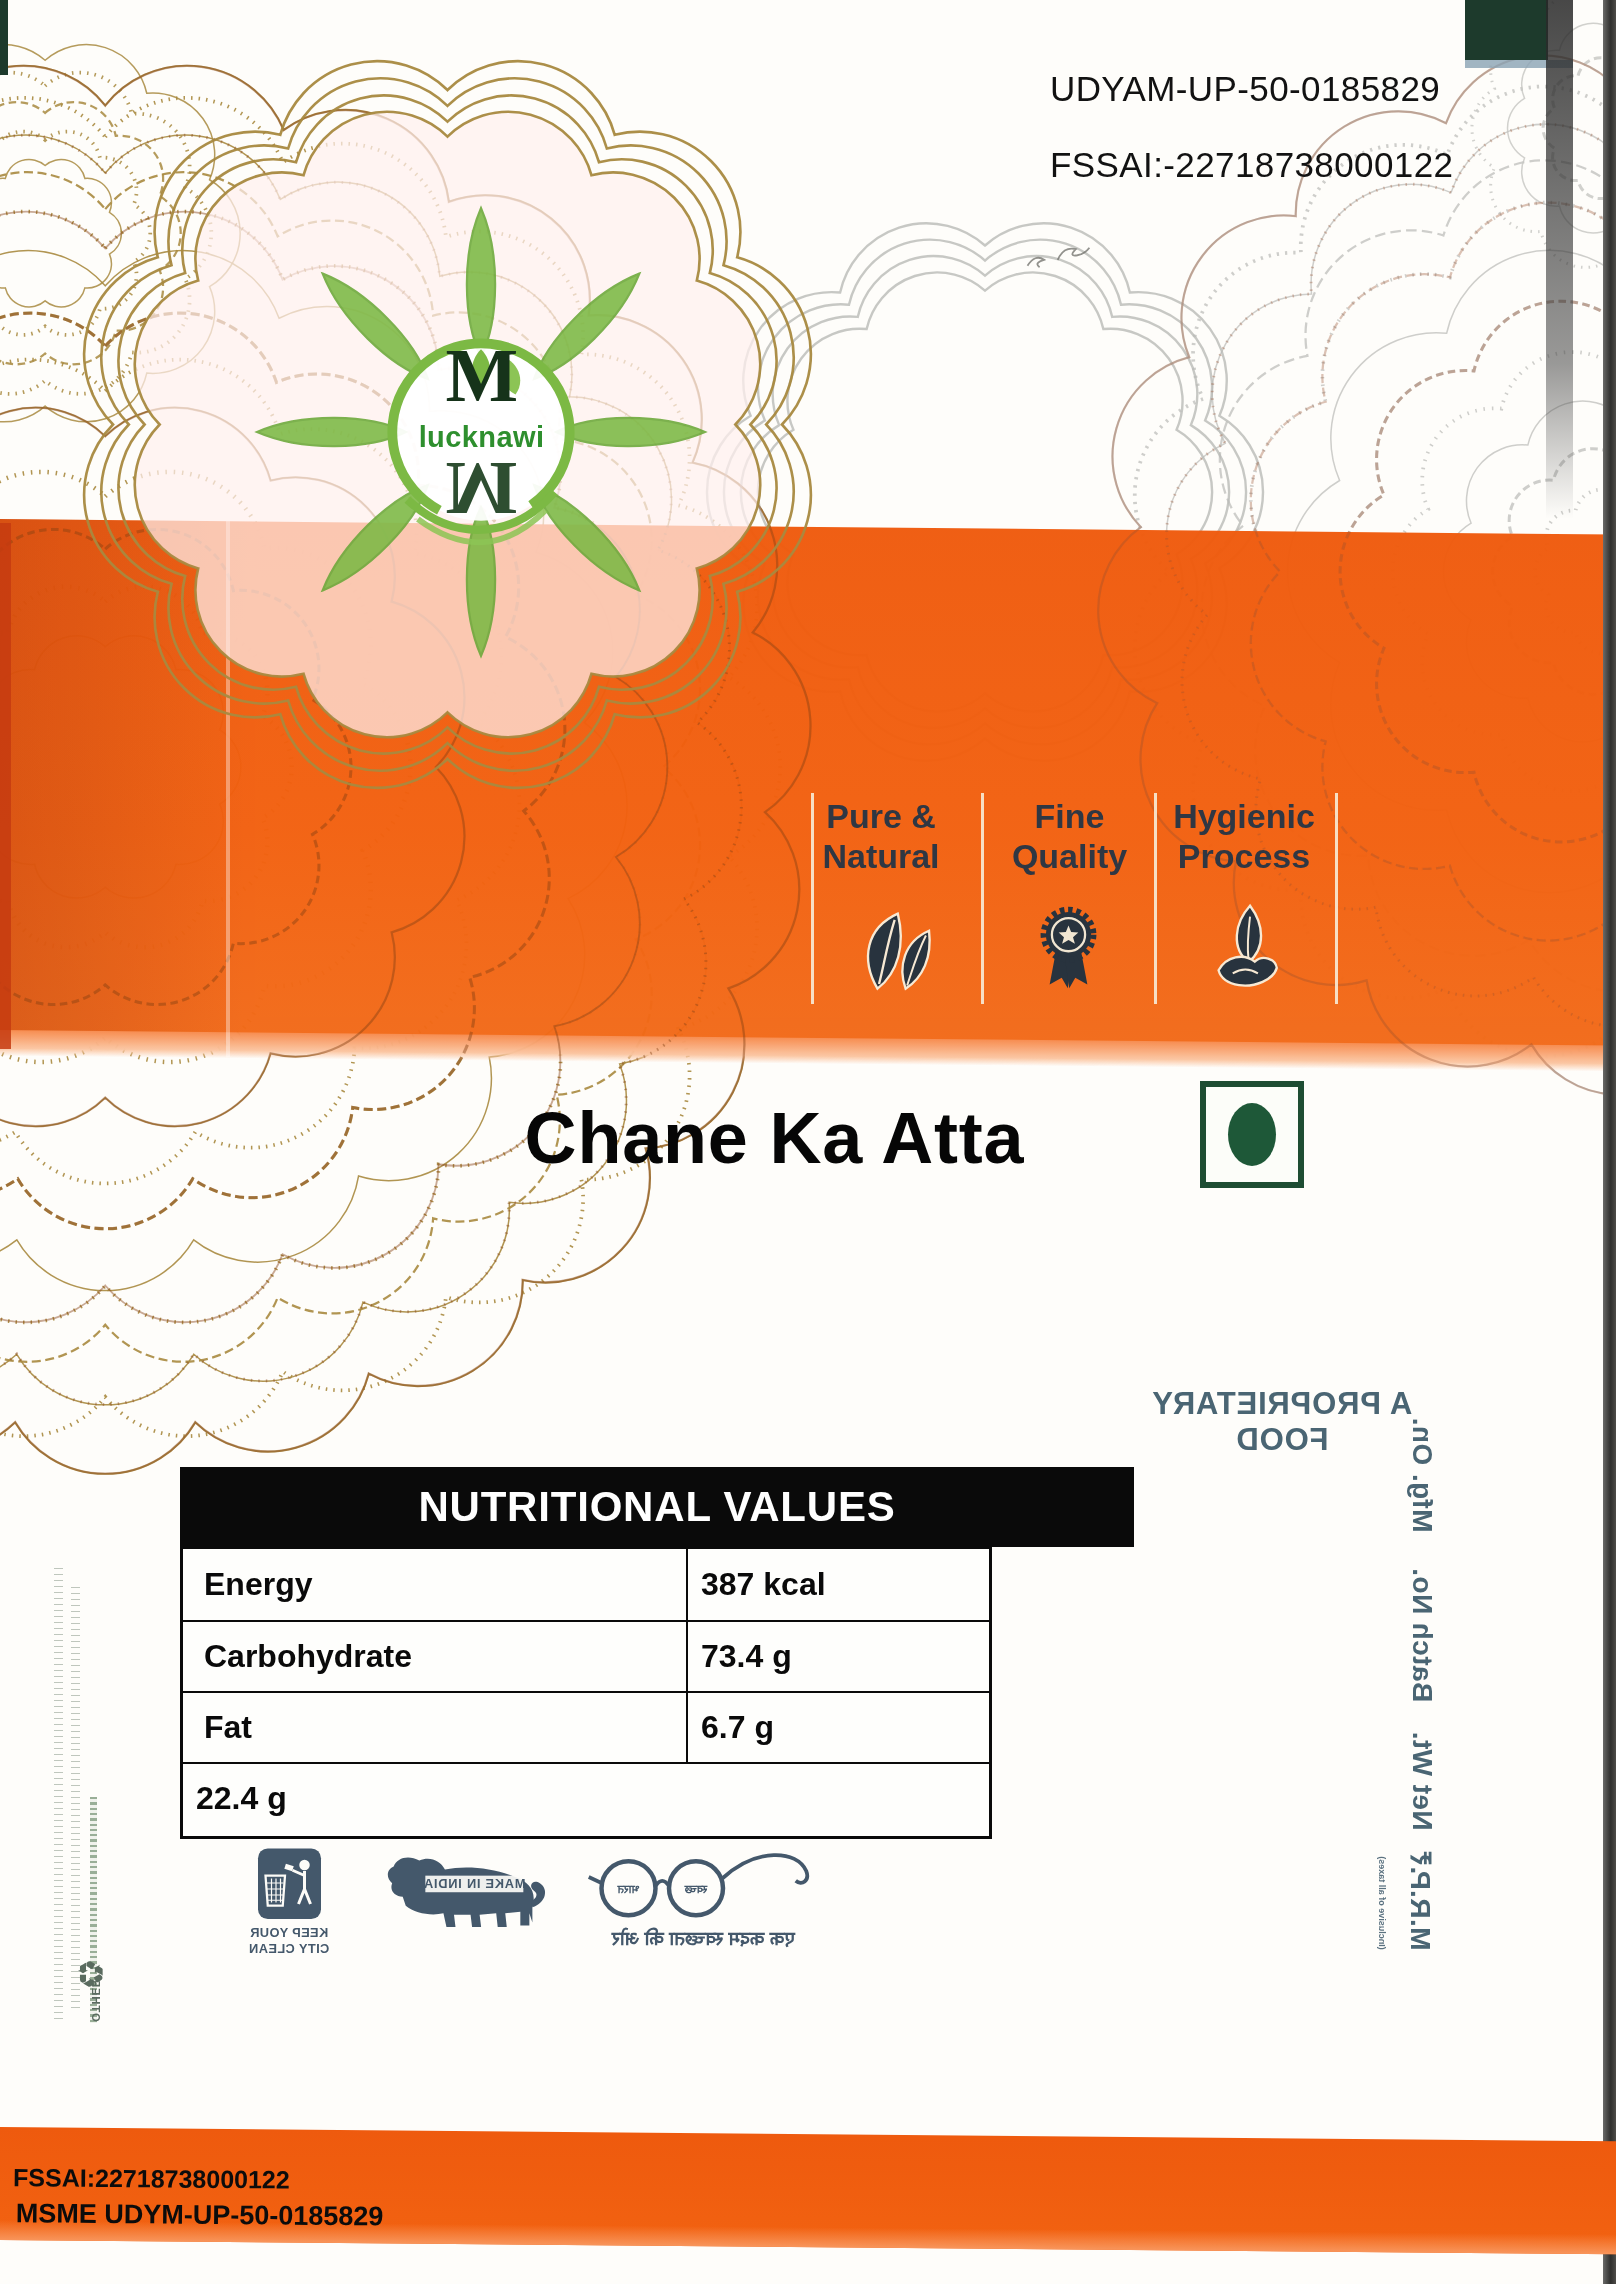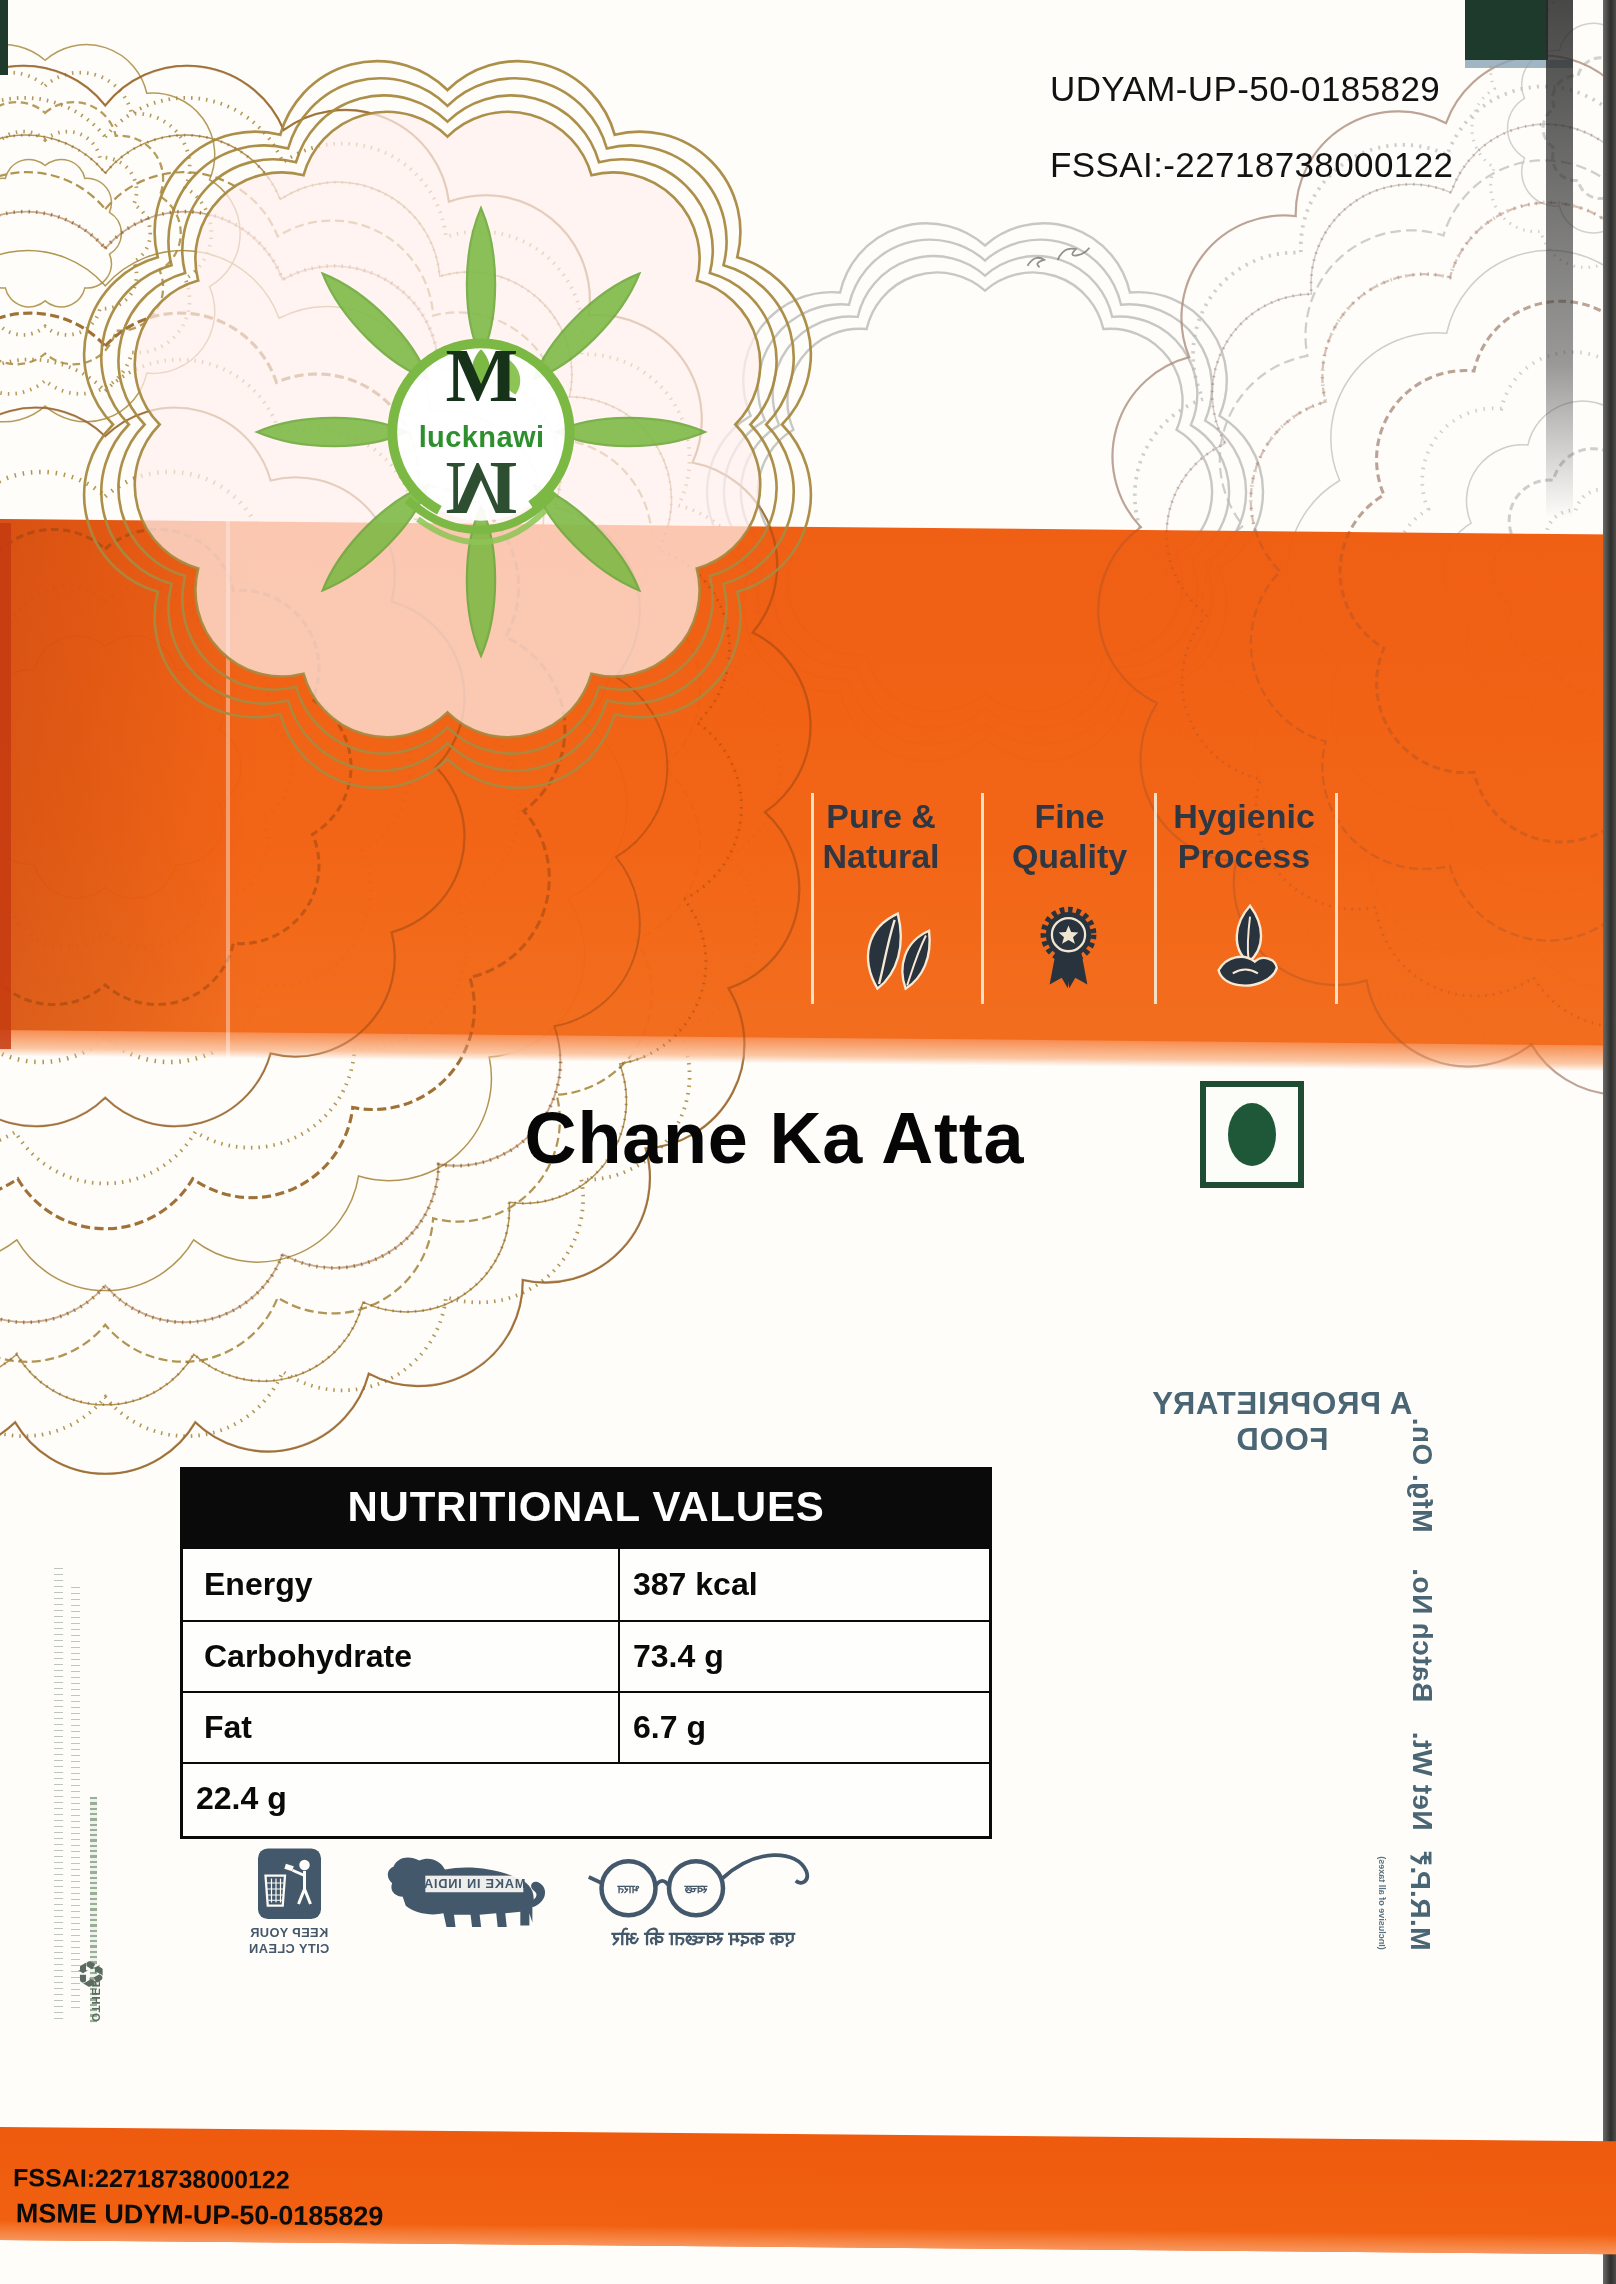--- a/index.html
+++ b/index.html
@@ -45,29 +45,29 @@
   .proprietary{left:1119px;top:1386px;width:326px;text-align:center;
     font-size:31px;font-weight:bold;color:#4a6573;letter-spacing:0.8px;}
   .vlabel{width:56px;display:flex;align-items:center;justify-content:center;left:1394px;}
   .vlabel span{display:inline-block;white-space:nowrap;
     transform:scaleX(-1) rotate(-90deg);
     font-size:28px;font-weight:bold;color:#4a6573;letter-spacing:0.4px;}
   .vnote{left:1370px;width:22.6px;display:flex;align-items:center;justify-content:center;}
   .vnote span{display:inline-block;white-space:nowrap;transform:scaleX(-1) rotate(-90deg);
     font-size:9px;font-weight:bold;color:#5b7280;}
   
-  .nut-head{left:180px;top:1467px;width:812px;height:80px;background:#0a0a0a;
+  .nut-head{left:180px;top:1467px;width:954px;height:80px;background:#0a0a0a;
     color:#ffffff;font-size:42px;font-weight:bold;letter-spacing:0.8px;
     display:flex;align-items:center;justify-content:center;}
   .nut-body{left:180px;top:1546px;width:812px;height:293px;
     border:3.8px solid #0a0a0a;background:#fefefc;box-sizing:border-box;}
   .nut-row{position:relative;height:71px;display:flex;box-sizing:border-box;}
   .nut-row + .nut-row{border-top:2.3px solid #0a0a0a;}
   .nut-label,.nut-value{display:flex;align-items:center;font-size:32px;font-weight:bold;color:#0a0a0a;}
-  .nut-label{width:437px;padding-left:21px;box-sizing:border-box;border-right:2.3px solid #0a0a0a;}
+  .nut-label{width:505px;padding-left:21px;box-sizing:border-box;border-right:2.3px solid #0a0a0a;}
   .nut-value{flex:1;padding-left:13px;}
   
   .foot-row{left:248px;top:1847px;width:572px;height:135px;}
   .foot-label{position:absolute;text-align:center;font-size:12.8px;font-weight:bold;
     color:#44586b;line-height:16px;letter-spacing:0.4px;}
   .hindi{position:absolute;left:0px;top:78px;width:233px;text-align:center;
     font-size:19px;font-weight:bold;color:#44586b;}
   
   .fineprint{width:9px;background:repeating-linear-gradient(180deg,
      rgba(96,116,96,.40) 0 1.5px, rgba(96,116,96,0) 1.5px 6px);}

